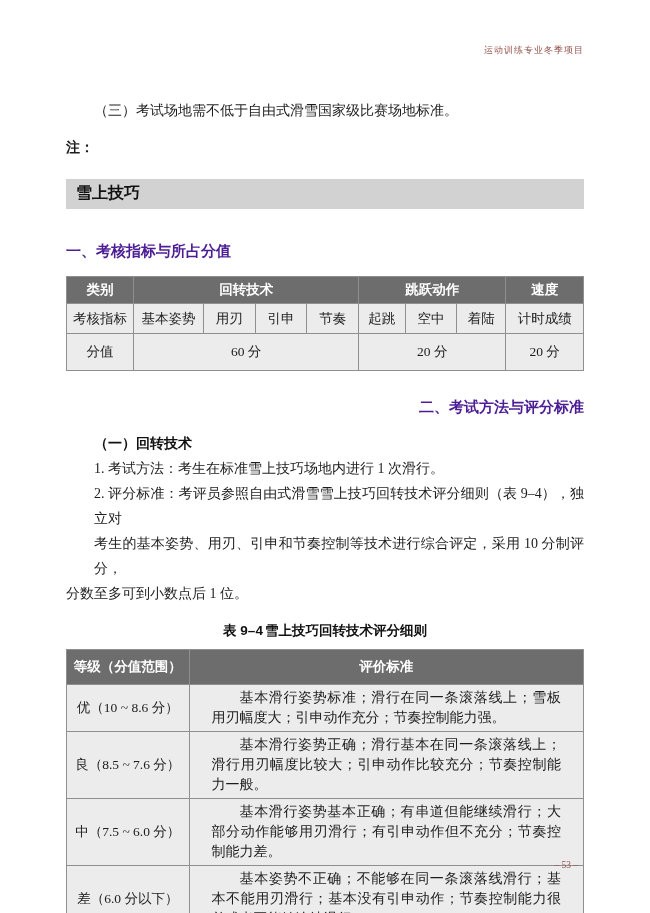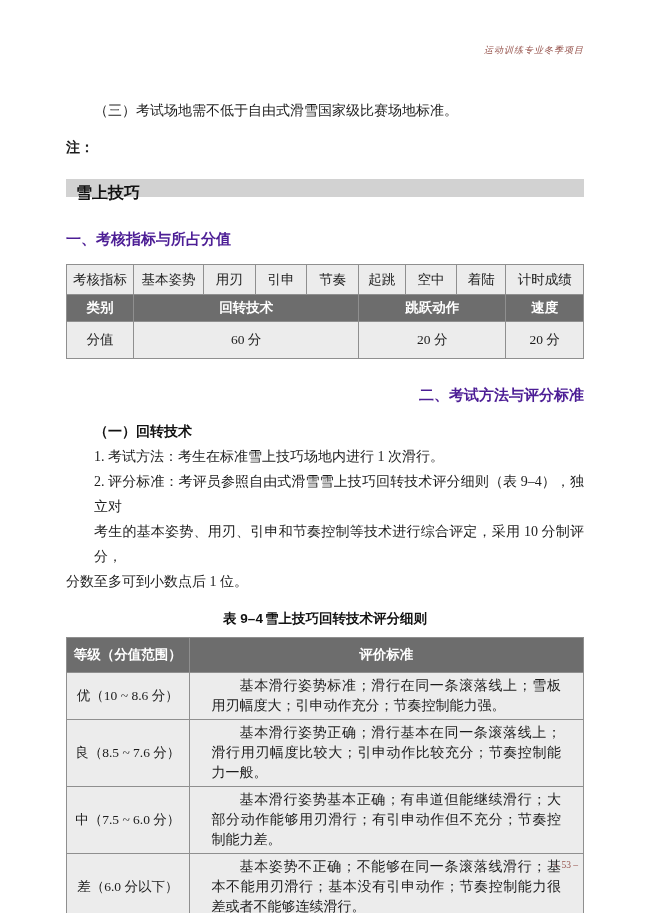--- a/index.html
+++ b/index.html
@@ -13,21 +13,20 @@
     color: #1c1c1c;
     overflow: hidden;
   }
   .running-header {
     position: absolute;
     top: 44px;
     right: 66px;
     font-size: 9px;
     letter-spacing: 1px;
     color: var(--accent, #96534c);
-    font-style: italic;
   }
   .content {
     position: absolute;
     left: 66px;
     top: 96px;
     width: 518px;
   }
   .body-text {
     font-size: 14px;
     line-height: 29px;
@@ -35,21 +34,21 @@
   }
   .indent2 { text-indent: 2em; }
   .note-label {
     margin-top: 8px;
     font-size: 14px;
     line-height: 29px;
     font-weight: bold;
   }
   .section-bar {
     margin-top: 17px;
-    height: 18px;
+    height: 30px;
     line-height: 27px;
     padding-left: 10px;
     background: var(--bar_bg, #d2d2d2);
     font-family: "Liberation Sans", "DejaVu Sans", sans-serif;
     font-weight: bold;
     font-size: 16px;
     color: #111111;
   }
   .h-num {
     margin-top: 33px;
@@ -159,37 +158,37 @@
           <col style="width:10%">
           <col style="width:10%">
         <col style="width:10%">
           <col style="width:9%">
           <col style="width:10%">
           <col style="width:9.5%">
           <col style="width:15%">
       </colgroup>
       <tbody>
           <tr>
+        <th class="th-dark">类别</th>
+        <th class="th-dark" colspan="4">回转技术</th>
+        <th class="th-dark" colspan="3">跳跃动作</th>
+        <th class="th-dark">速度</th>
+      </tr>
+      <tr>
         <td class="cell-c">考核指标</td>
         <td class="cell-c">基本姿势</td>
         <td class="cell-c">用刃</td>
         <td class="cell-c">引申</td>
         <td class="cell-c">节奏</td>
         <td class="cell-c">起跳</td>
         <td class="cell-c">空中</td>
         <td class="cell-c">着陆</td>
         <td class="cell-c">计时成绩</td>
       </tr>
       <tr>
-        <th class="th-dark">类别</th>
-        <th class="th-dark" colspan="4">回转技术</th>
-        <th class="th-dark" colspan="3">跳跃动作</th>
-        <th class="th-dark">速度</th>
-      </tr>
-      <tr>
         <td class="cell-c cell-c2">分值</td>
         <td class="cell-c cell-c2" colspan="4">60 分</td>
         <td class="cell-c cell-c2" colspan="3">20 分</td>
         <td class="cell-c cell-c2">20 分</td>
       </tr>
     </tbody>
       </table>
 
     <div class="h-num h-num2">二、考试方法与评分标准</div>
 

